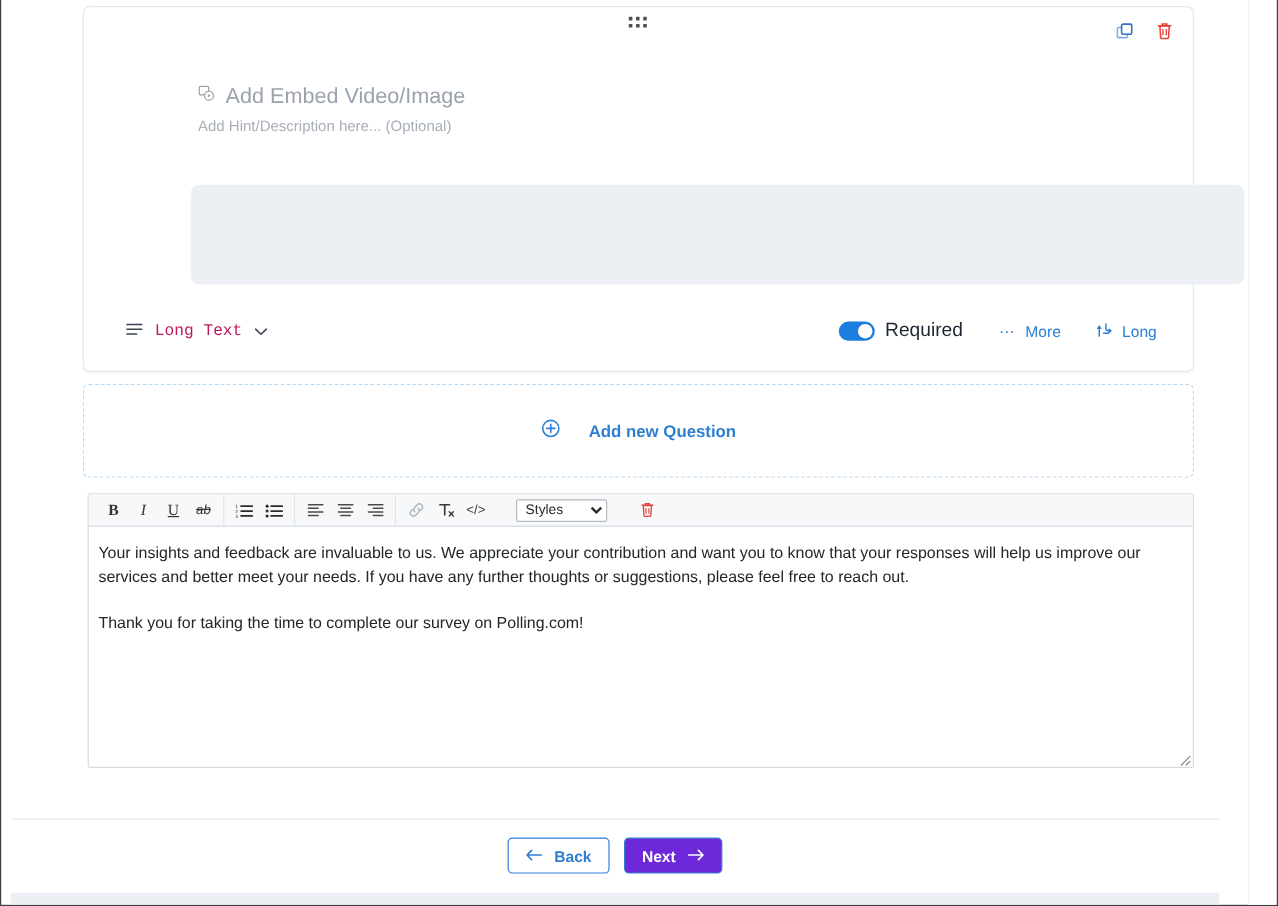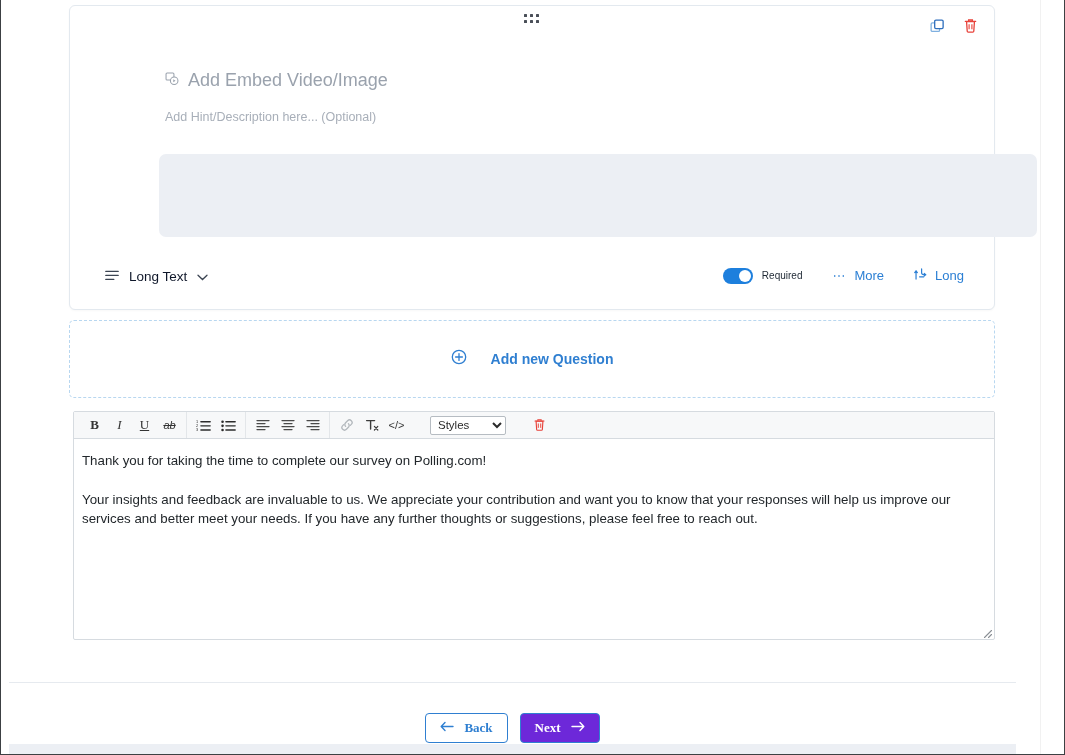--- a/index.html
+++ b/index.html
@@ -75,21 +75,21 @@
     position: absolute;
     left: 95px; top: 64px;
     display: flex; align-items: center; gap: 9px;
     cursor: pointer;
   }
   .embed-label {
     font-size: 18px; color: #9aa2ad;
   }
   .hint-row {
     position: absolute;
-    left: 95px; top: 104px;
+    left: 95px; top: 92px;
     font-size: 12.5px; color: #a8afb9;
     cursor: text;
   }
   .answer-box {
     position: absolute;
     left: 89px; top: 148px;
     width: 878px; height: 83px;
     background: #eceff4;
     border-radius: 7px;
   }
@@ -98,21 +98,21 @@
     left: 0; right: 0; bottom: 18px;
     height: 24px;
   }
   .type-select {
     position: absolute;
     left: 35px; top: 0;
     display: flex; align-items: center; gap: 10px;
     cursor: pointer;
   }
   .type-label {
-    font-size: 13.5px; color: #0f172a;
+    font-size: 13.5px; color: #be185d; font-family: Liberation Mono, monospace;
   }
   .footer-right {
     position: absolute;
     right: 30px; top: 0;
     display: flex; align-items: center; gap: 30px;
   }
   .toggle-wrap { display: flex; align-items: center; gap: 9px; cursor: pointer; }
   .toggle {
     width: 30px; height: 16px;
     border-radius: 9px;
@@ -121,21 +121,21 @@
     flex: none;
   }
   .toggle::after {
     content: "";
     position: absolute;
     right: 2px; top: 2px;
     width: 12px; height: 12px;
     border-radius: 50%;
     background: #fff;
   }
-  .toggle-label { font-size: 10px; color: #1d2733; }
+  .toggle-label { font-size: 16px; color: #1d2733; }
   .more-btn, .logic-btn {
     display: flex; align-items: center; gap: 8px;
     color: #2b7fd4; font-size: 13px; cursor: pointer;
   }
   .dots-h { color: #2b7fd4; font-size: 13px; letter-spacing: 1px; }
 
   
   .add-question {
     position: absolute;
     left: 64px; top: 320px;
@@ -221,23 +221,22 @@
   .footer-divider {
     position: absolute;
     left: 4px; right: 24px; top: 682px;
     height: 1px;
     background: #e6eaef;
   }
   .footer-nav {
     position: absolute;
     left: 4px; right: 24px; top: 683px;
     height: 60px;
-    display: flex; align-items: flex-end; justify-content: center;
+    display: flex; align-items: center; justify-content: center;
     gap: 12px;
-    font-family: Liberation Serif, serif;
   }
   .btn {
     display: flex; align-items: center; gap: 10px;
     height: 30px; padding: 0 14px;
     border-radius: 4px;
     font-size: 13px; font-weight: bold;
     cursor: pointer;
     border: 1px solid transparent;
   }
   .btn-back {
@@ -433,22 +432,22 @@
               <path d="M2.5 3.6h11" stroke="#e8423a" stroke-width="1.4" stroke-linecap="round"></path>
               <path d="M6 3.4V2.1h4v1.3" stroke="#e8423a" stroke-width="1.4"></path>
               <path d="M3.8 3.9h8.4l-.7 10.2a1 1 0 0 1-1 .9H5.5a1 1 0 0 1-1-.9L3.8 3.9z" stroke="#e8423a" stroke-width="1.4" fill="none"></path>
               <path d="M6.5 6.6v5.4M9.5 6.6v5.4" stroke="#e8423a" stroke-width="1.2"></path>
             </svg>
           </span>
         </div>
       </div>
 
       <div class="editor-body">
+        <p>Your insights and feedback are invaluable to us.  We appreciate your contribution and want you to know that your responses will help us improve our services and better meet your needs.  If you have any further thoughts or suggestions, please feel free to reach out.</p>
         <p>Thank you for taking the time to complete our survey on Polling.com!</p>
-        <p>Your insights and feedback are invaluable to us.  We appreciate your contribution and want you to know that your responses will help us improve our services and better meet your needs.  If you have any further thoughts or suggestions, please feel free to reach out.</p>
         <span class="resize-grip">
           <svg width="14" height="14" viewBox="0 0 14 14" fill="none">
             <path d="M12.5 5.5L5.5 12.5M12.5 9.5L9.5 12.5" stroke="#8a8f95" stroke-width="1.1" stroke-linecap="round"></path>
           </svg>
         </span>
       </div>
     </div>
 
     <div class="footer-divider"></div>
     <div class="footer-nav">

